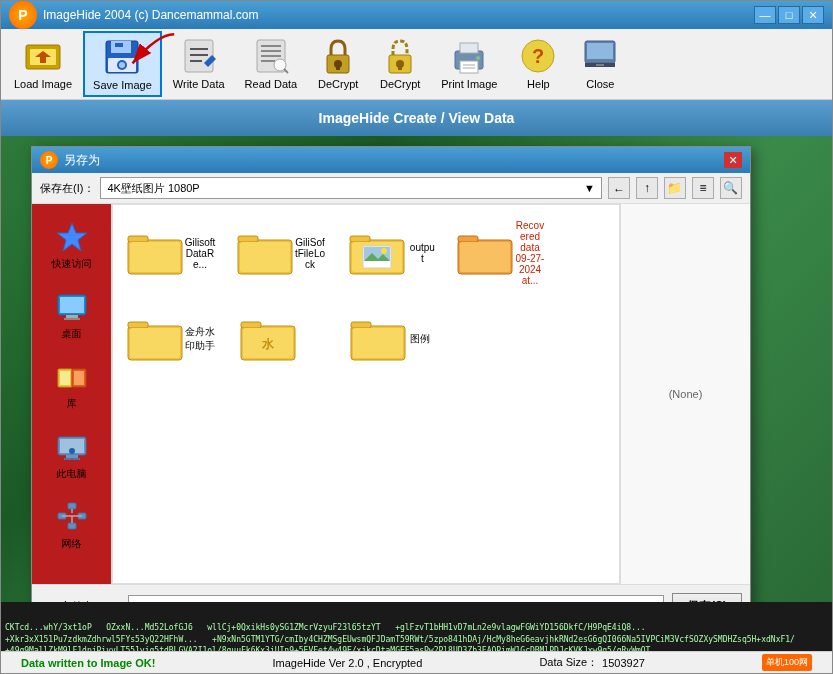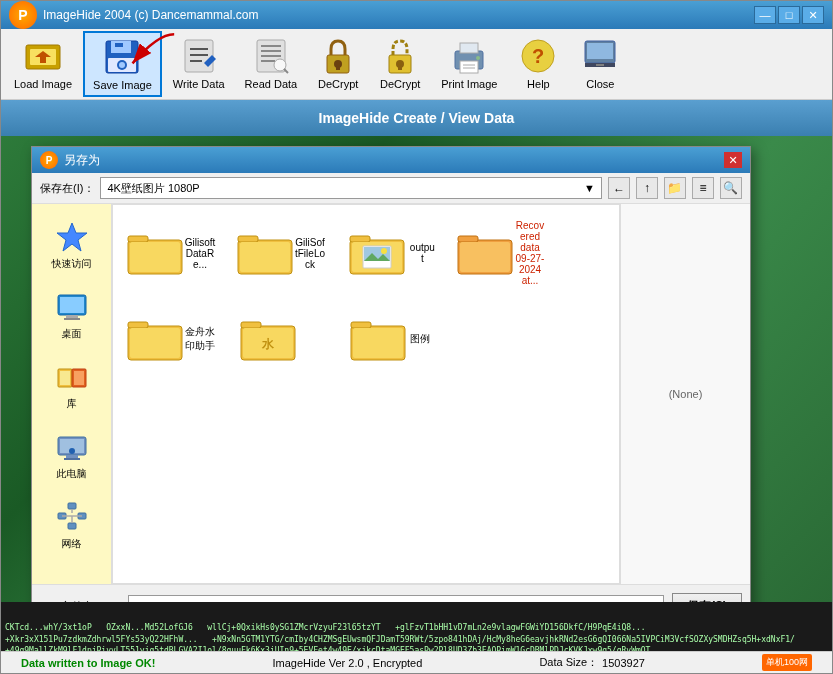--- a/index.html
+++ b/index.html
@@ -185,21 +185,21 @@
 
     
     .dialog-body {
       display: flex;
       height: 380px;
     }
 
     
     .dialog-sidebar {
       width: 80px;
-      background: #fef9c3;
+      background: #b91c1c;
       border-right: 1px solid #ddd;
       display: flex;
       flex-direction: column;
       align-items: center;
       padding: 10px 0;
       gap: 8px;
     }
     .sidebar-item {
       display: flex;
       flex-direction: column;

